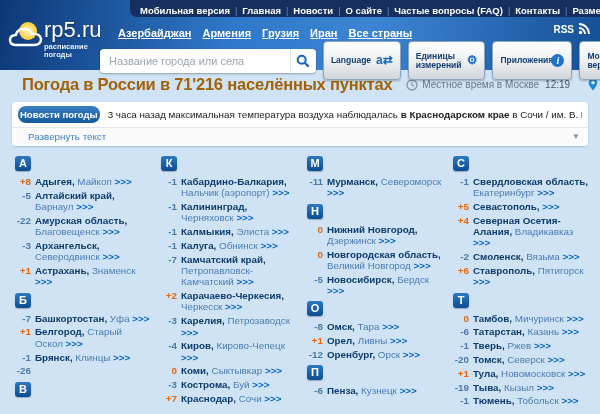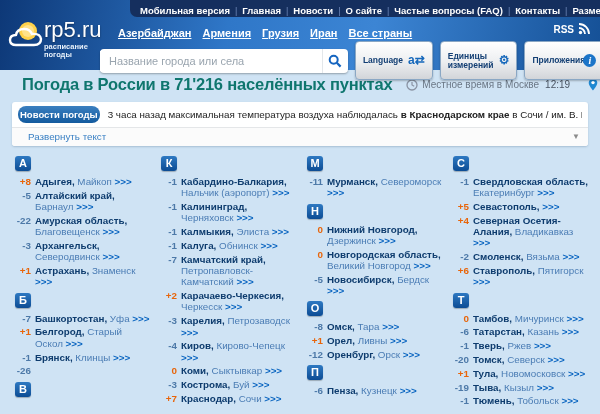--- a/index.html
+++ b/index.html
@@ -24,41 +24,41 @@
   .toplink { color:#fff; font-size:9.5px; font-weight:bold; text-decoration:none; cursor:pointer; }
   .sep { color:#6d87b8; font-size:9px; margin:0 5px; }
   .logo { position:absolute; left:6px; top:19px; display:flex; align-items:flex-start; cursor:pointer; }
   .logo-text { margin-left:-14px; }
   .logo-title { color:#fff; font-size:22px; font-weight:normal; line-height:22px; text-shadow:0 1px 2px rgba(0,0,0,.4); }
   .logo-sub { display:block; color:#e8f1fb; font-size:7.5px; font-weight:bold; width:52px; line-height:8px; margin-top:2px; text-transform:lowercase; }
   .country-links { position:absolute; left:118px; top:23px; white-space:nowrap; }
   .clink { color:#fff; font-size:11px; font-weight:bold; text-decoration:underline; margin-right:11px; cursor:pointer; }
   .rss { position:absolute; right:10px; top:23px; display:flex; align-items:center; gap:4px; color:#fff; font-size:10px; font-weight:bold; cursor:pointer; }
   .search-row { position:absolute; left:100px; top:41px; display:flex; align-items:center; gap:7px; }
-  .search-wrap { display:flex; align-items:center; background:#fff; border-radius:4px; height:24px; width:248px; box-shadow:0 1px 2px rgba(0,0,0,.3); }
+  .search-wrap { display:flex; align-items:center; background:#fff; border-radius:4px; height:24px; width:216px; box-shadow:0 1px 2px rgba(0,0,0,.3); }
   .search-wrap input { border:none; outline:none; flex:1; height:20px; padding:0 6px 0 9px; font-size:11px; color:#333; font-family:"Liberation Sans",sans-serif; }
   .search-wrap input::placeholder { color:#9aa5af; }
   .search-btn { background:none; border:none; width:26px; height:24px; cursor:pointer; display:flex; align-items:center; justify-content:center; border-left:1px solid #e3e7ea; }
   .hbtn {
     height:39px; border:1px solid #8aa7c4; border-radius:4px; cursor:pointer;
     background:linear-gradient(180deg,#ffffff 0%,#eceef0 55%,#d2d5d9 100%);
     display:flex; align-items:center; gap:5px; padding:0 7px;
     font-family:"Liberation Sans",sans-serif; font-size:8.5px; font-weight:bold; color:#123e73;
     text-align:left; line-height:9px; box-shadow:0 1px 2px rgba(0,0,0,.25);
   }
   .hbtn .lbl { max-width:46px; }
   .bicon { color:#1668bb; font-size:12px; font-weight:bold; }
   .info-i { display:inline-block; width:13px; height:13px; border-radius:50%; background:#1b74c8; color:#fff; font-size:10px; font-weight:bold; text-align:center; line-height:13px; font-family:"Liberation Serif",serif; font-style:italic; }
   
   .content { padding:5px 0 0 0; }
   .breadcrumb { margin:2px 0 5px 22px; font-size:10px; }
   .crumb { color:#2f7cc2; text-decoration:none; cursor:pointer; }
   .bsep { color:#6d87a8; margin:0 4px; font-size:9px; }
   .title-row { margin-left:22px; display:flex; align-items:center; white-space:nowrap; }
-  h1 { font-size:16.5px; font-weight:bold; color:#0f766e; letter-spacing:-0.2px; }
+  h1 { font-size:16.5px; font-weight:bold; color:#a16207; letter-spacing:-0.2px; }
   .local-time { display:flex; align-items:center; gap:4px; margin-left:14px; color:#6b7785; font-size:10px; }
   .ltime { color:#4a5563; margin-left:2px; }
   .map-link { display:flex; align-items:center; gap:4px; margin-left:18px; color:#2a7fd0; font-size:10.5px; cursor:pointer; }
   .news-box { margin:8px 12px 0 12px; background:#fff; border-radius:3px; box-shadow:0 1px 2px rgba(90,120,150,.35); }
   .news-row1 { display:flex; align-items:center; padding:4px 6px; }
   .news-badge { background:linear-gradient(180deg,#3a7fc0,#135a9e); color:#fff; font-size:9.5px; font-weight:bold; border:none; border-radius:8px; padding:3px 2px; cursor:pointer; font-family:"Liberation Sans",sans-serif; white-space:nowrap; }
   .news-text { font-size:9.8px; color:#222; margin-left:8px; white-space:nowrap; overflow:hidden; }
   .news-row2 { border-top:1px solid #e4e6e8; background:#fbfbfb; padding:3px 8px 4px 16px; font-size:9.8px; color:#3a80c4; cursor:pointer; display:flex; justify-content:space-between; align-items:center; border-radius:0 0 3px 3px; }
   .expand-arrow { color:#8b8b8b; font-size:8px; }
   

